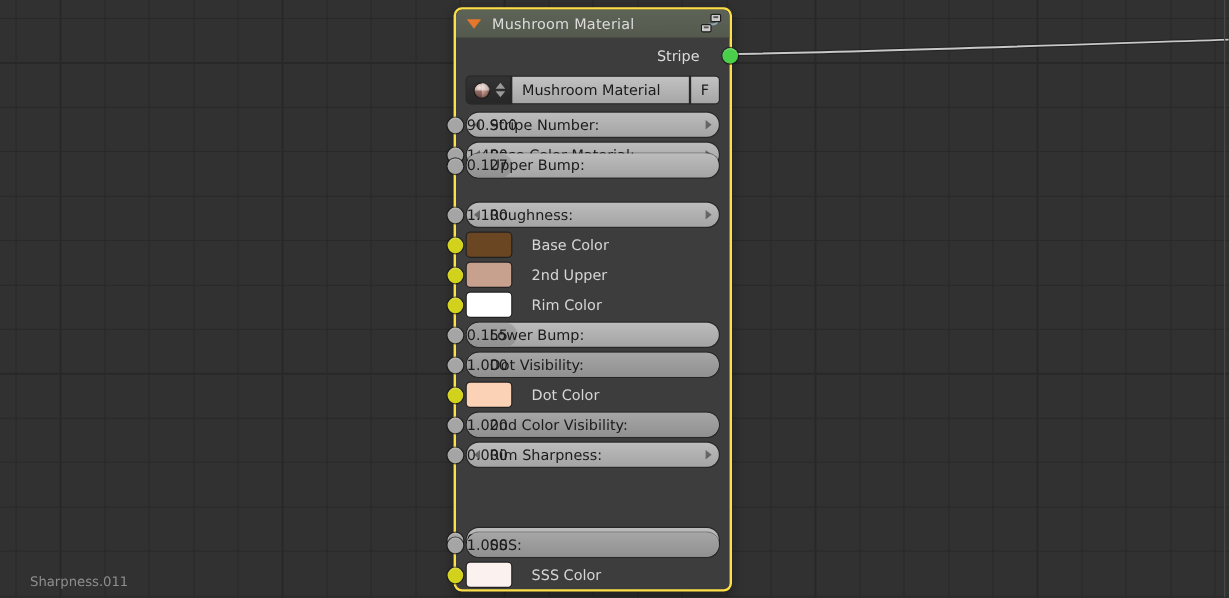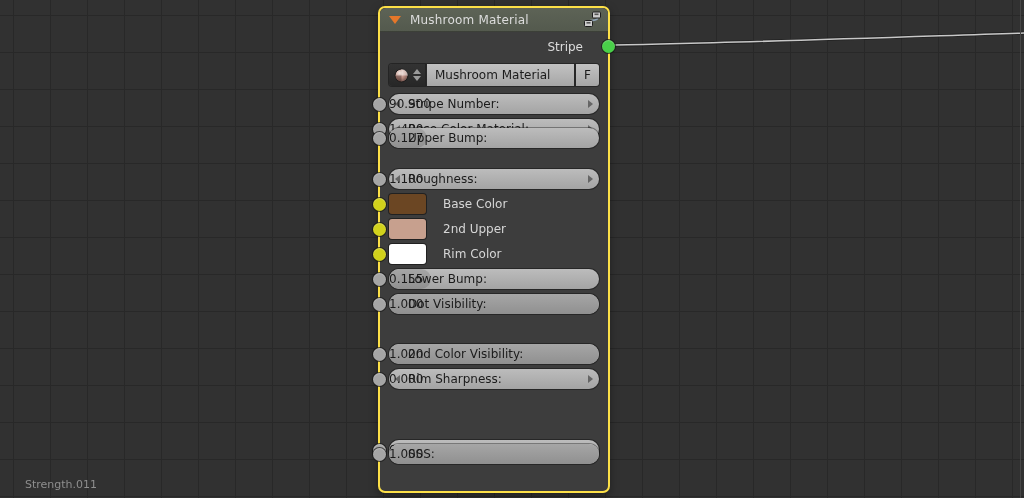--- a/index.html
+++ b/index.html
@@ -218,20 +218,25 @@
 
   <div class="row" style="top:286px">
     <span class="socket in" style="background: rgb(165, 165, 165);"></span>
     <div class="pill">
       <span class="fill" style="width: 100%;"></span>
       <span class="txt lab">Dot Visibility:</span>
       <span class="txt val">1.000</span>
     </div>
   </div>
 
+  <div class="row" style="top:311px">
+    <span class="socket in" style="background: rgb(210, 210, 28);"></span>
+    <span class="swatch" style="background: rgb(252, 210, 182);"></span>
+    <span class="color-label">Dot Color</span>
+  </div>
 
   <div class="row" style="top:336px">
     <span class="socket in" style="background: rgb(165, 165, 165);"></span>
     <div class="pill">
       <span class="fill" style="width: 100%;"></span>
       <span class="txt lab">2nd Color Visibility:</span>
       <span class="txt val">1.000</span>
     </div>
   </div>
 
@@ -257,16 +262,21 @@
 
   <div class="row" style="top:436px">
     <span class="socket in" style="background: rgb(165, 165, 165);"></span>
     <div class="pill">
       <span class="fill" style="width: 100%;"></span>
       <span class="txt lab">SSS:</span>
       <span class="txt val">1.000</span>
     </div>
   </div>
 
+  <div class="row" style="top:461px">
+    <span class="socket in" style="background: rgb(210, 210, 28);"></span>
+    <span class="swatch" style="background: rgb(251, 241, 238);"></span>
+    <span class="color-label">SSS Color</span>
+  </div>
 
 </div>
 
-<div class="breadcrumb">Strength.011</div>
+<div class="breadcrumb">Sharpness.011</div>
 
 </body></html>

